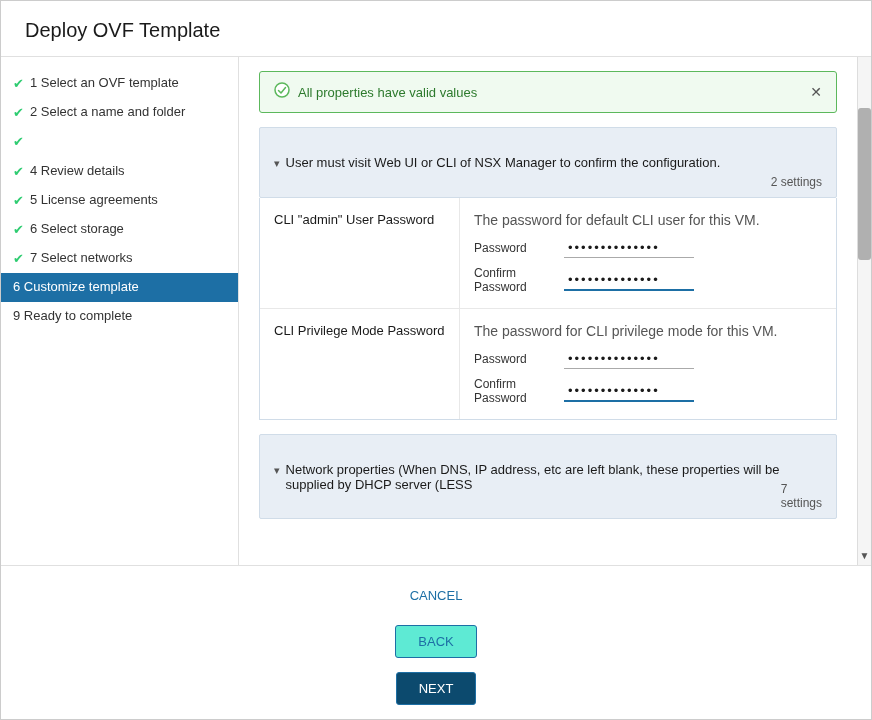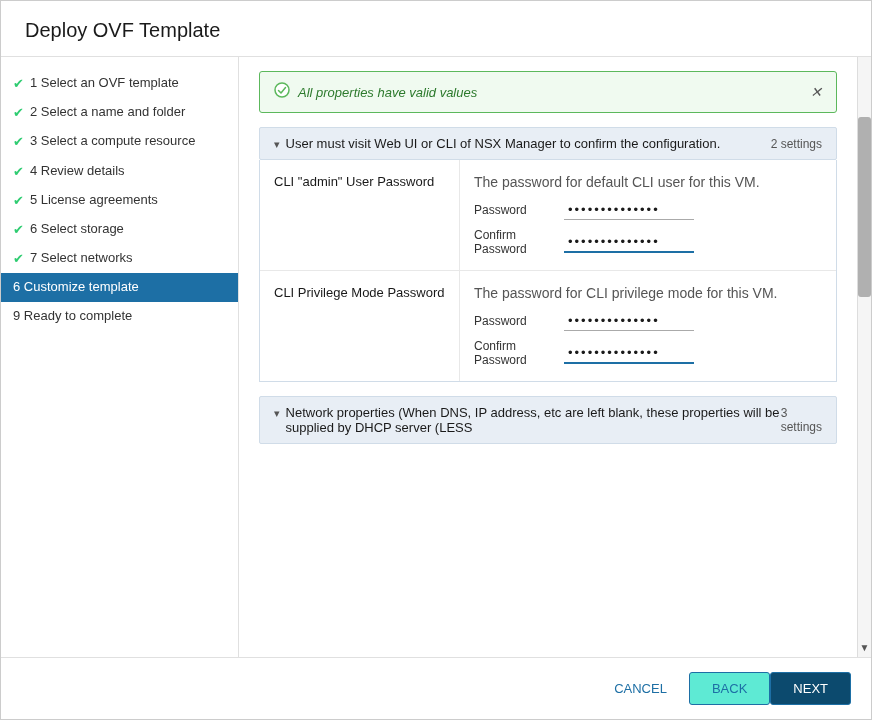--- a/index.html
+++ b/index.html
@@ -90,21 +90,20 @@
     
     .alert-success {
       background: #f0faf0;
       border: 1px solid #5cb85c;
       border-radius: 3px;
       padding: 10px 14px;
       display: flex;
       align-items: center;
       justify-content: space-between;
       margin-bottom: 14px;
-      font-style: italic;
     }
     .alert-success .alert-left {
       display: flex;
       align-items: center;
       gap: 8px;
     }
     .alert-success .alert-icon {
       color: #5cb85c;
       font-size: 16px;
     }
@@ -136,20 +135,21 @@
       color: #1a1a1a;
     }
     .section-header .chevron {
       font-size: 11px;
       color: #555;
       margin-top: 2px;
     }
     .section-header .settings-count {
       font-size: 12px;
       color: #555;
+      margin-top: 39px;
     }
     
     .property-section {
       border: 1px solid #d0dce8;
       border-top: none;
       margin-bottom: 14px;
     }
     .property-row {
       display: flex;
       padding: 0;
@@ -204,22 +204,23 @@
     .password-input.normal {
       border-bottom: 1px solid #aaa;
     }
     
     .dialog-footer {
       padding: 14px 20px;
       border-top: 1px solid #e0e0e0;
       display: flex;
       align-items: center;
       justify-content: flex-end;
-      gap: 0;
+      gap: 14px;
       background: #fff;
+      flex-direction: column;
     }
     .btn {
       padding: 8px 22px;
       font-size: 13px;
       border-radius: 3px;
       cursor: pointer;
       font-weight: 500;
     }
     .btn-cancel {
       background: transparent;
@@ -272,21 +273,20 @@
       <div class="sidebar-item">
         <span class="check-icon">✔</span>
         <span>1 Select an OVF template</span>
       </div>
       <div class="sidebar-item">
         <span class="check-icon">✔</span>
         <span>2 Select a name and folder</span>
       </div>
       <div class="sidebar-item">
         <span class="check-icon">✔</span>
-        <span>3 Select a compute resource</span>
       </div>
       <div class="sidebar-item">
         <span class="check-icon">✔</span>
         <span>4 Review details</span>
       </div>
       <div class="sidebar-item">
         <span class="check-icon">✔</span>
         <span>5 License agreements</span>
       </div>
       <div class="sidebar-item">
@@ -364,21 +364,21 @@
               </div>
             </div>
           </div>
 
           <div class="section-block">
             <div class="section-header">
               <div class="section-title">
                 <span class="chevron">▾</span>
                 <span>Network properties (When DNS, IP address, etc are left blank, these properties will be supplied by DHCP server (LESS</span>
               </div>
-              <span class="settings-count">3 settings</span>
+              <span class="settings-count">7 settings</span>
             </div>
           </div>
 
         </div>
 
         <div class="right-scroll">
           <div class="thumb"></div>
 
           <div style="position:absolute;bottom:4px;width:100%;text-align:center;font-size:10px;color:#555;">▼</div>
         </div>

